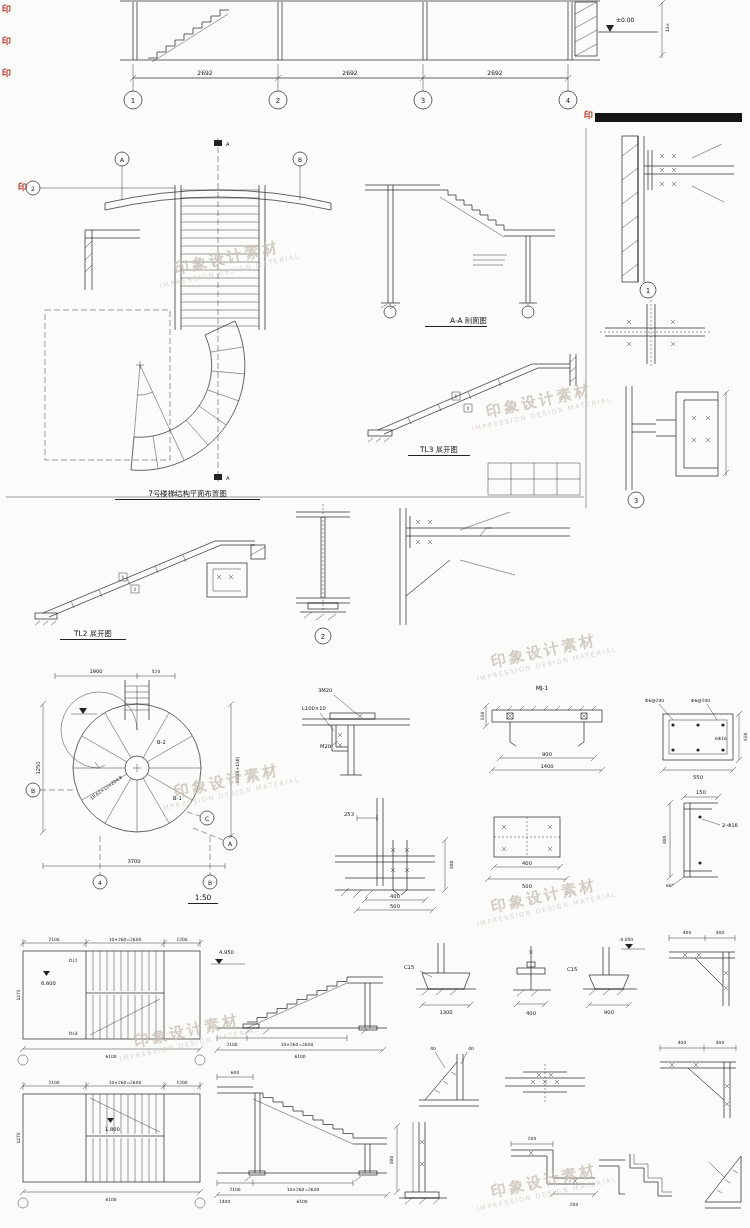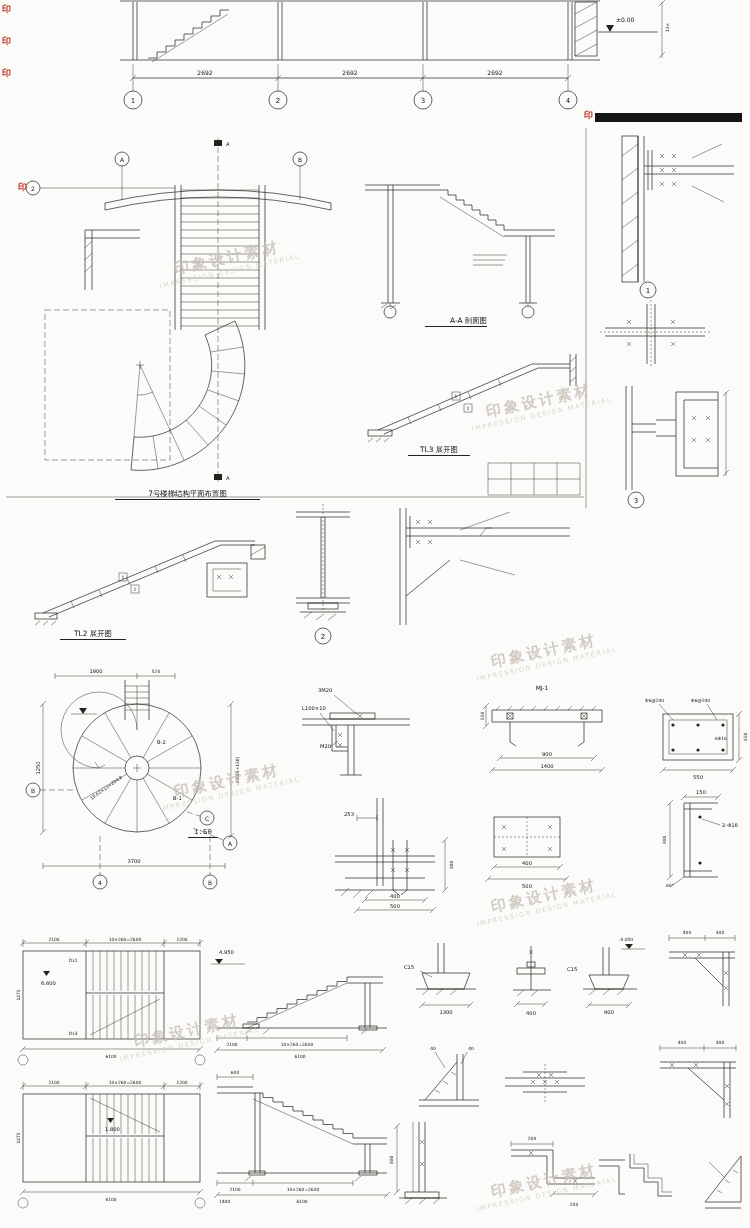--- a/index.html
+++ b/index.html
@@ -242,21 +242,21 @@
     <text class="t4 mid" x="131" y="13">520</text>
     <text class="t5 mid" x="109" y="203">3700</text>
     <text class="t5 mid" x="13" y="110" transform="rotate(-90 13 108)">1250</text>
     <text class="t4 mid" x="212" y="112" transform="rotate(-90 212 110)">2500(+150)</text>
     <text class="t6 mid" x="75" y="225">4</text>
     <text class="t6 mid" x="185" y="225">B</text>
     <text class="t6 mid" x="8" y="133">B</text>
     <text class="t6 mid" x="182" y="161">C</text>
     <text class="t6 mid" x="205" y="186">A</text>
   </svg>
-  <div class="cap" style="left:188px;top:828px;width:30px;font-family:Liberation Mono, monospace;">1:50</div>
+  <div class="cap" style="left:188px;top:894px;width:30px;">1:50</div>
 
   <svg style="left:290px;top:675px" width="135" height="115">
     <g class="ln">
       <path d="M12,44 H120 M12,50 H120"></path>
       <rect x="40" y="38" width="45" height="6"></rect>
       <path d="M58,50 V100 M64,50 V100 M50,100 H72"></path>
       <path d="M46,50 V72 H58 M42,50 V76 H58"></path>
       <path class="thin" d="M48,58 l4,4 M52,58 l-4,4 M48,68 l4,4 M52,68 l-4,4 M68,39 l4,4 M72,39 l-4,4"></path>
       <path class="thin" d="M44,20 L68,40 M30,38 L44,56 M40,72 L48,66"></path>
     </g>

